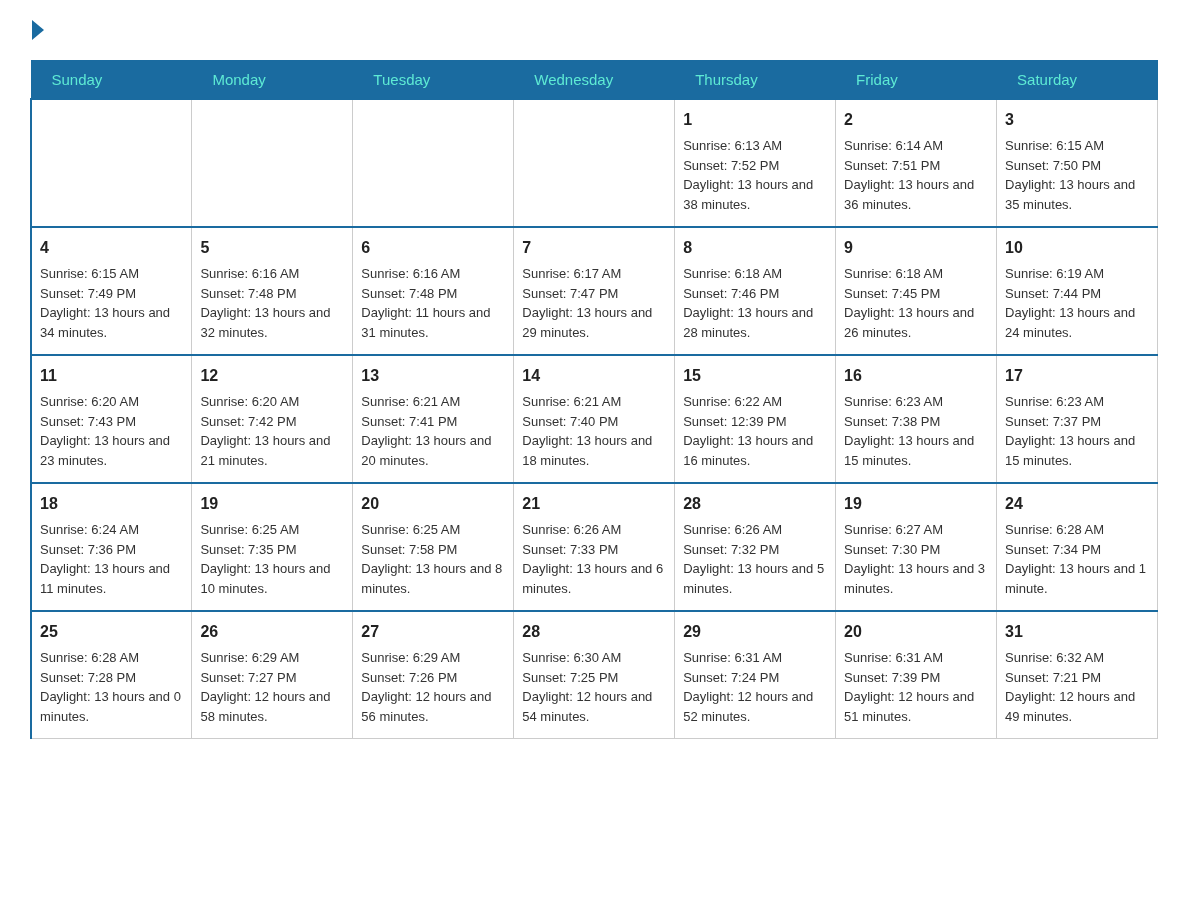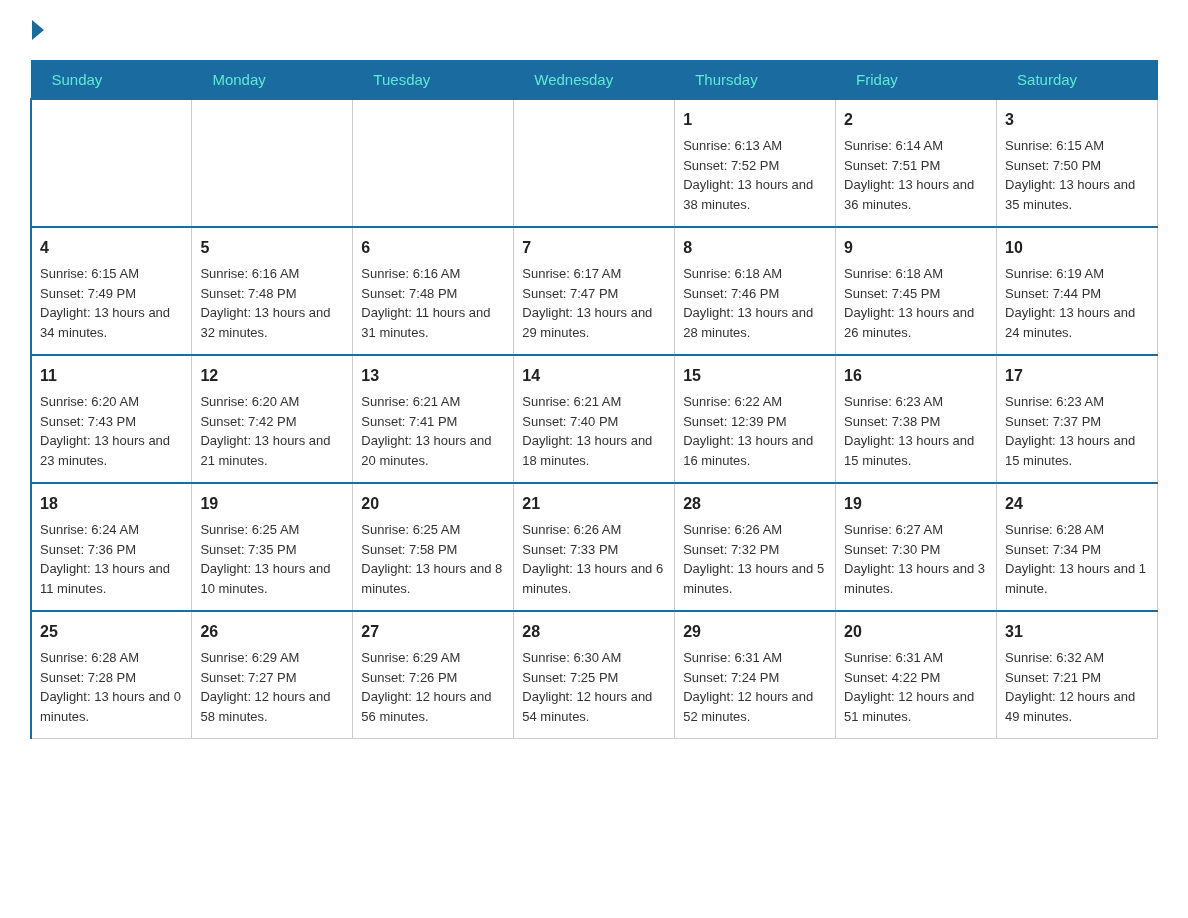--- a/index.html
+++ b/index.html
@@ -291,21 +291,21 @@
       </td>
         <td>
         <span class="day-num">29</span>
         <span class="sun-info">Sunrise: 6:31 AM</span><br>
         <span class="sun-info">Sunset: 7:24 PM</span><br>
         <span class="sun-info">Daylight: 12 hours and 52 minutes.</span>
       </td>
         <td>
         <span class="day-num">20</span>
         <span class="sun-info">Sunrise: 6:31 AM</span><br>
-        <span class="sun-info">Sunset: 4:22 PM</span><br>
+        <span class="sun-info">Sunset: 7:39 PM</span><br>
         <span class="sun-info">Daylight: 12 hours and 51 minutes.</span>
       </td>
         <td>
         <span class="day-num">31</span>
         <span class="sun-info">Sunrise: 6:32 AM</span><br>
         <span class="sun-info">Sunset: 7:21 PM</span><br>
         <span class="sun-info">Daylight: 12 hours and 49 minutes.</span>
       </td>
       </tr>
     </tbody>

